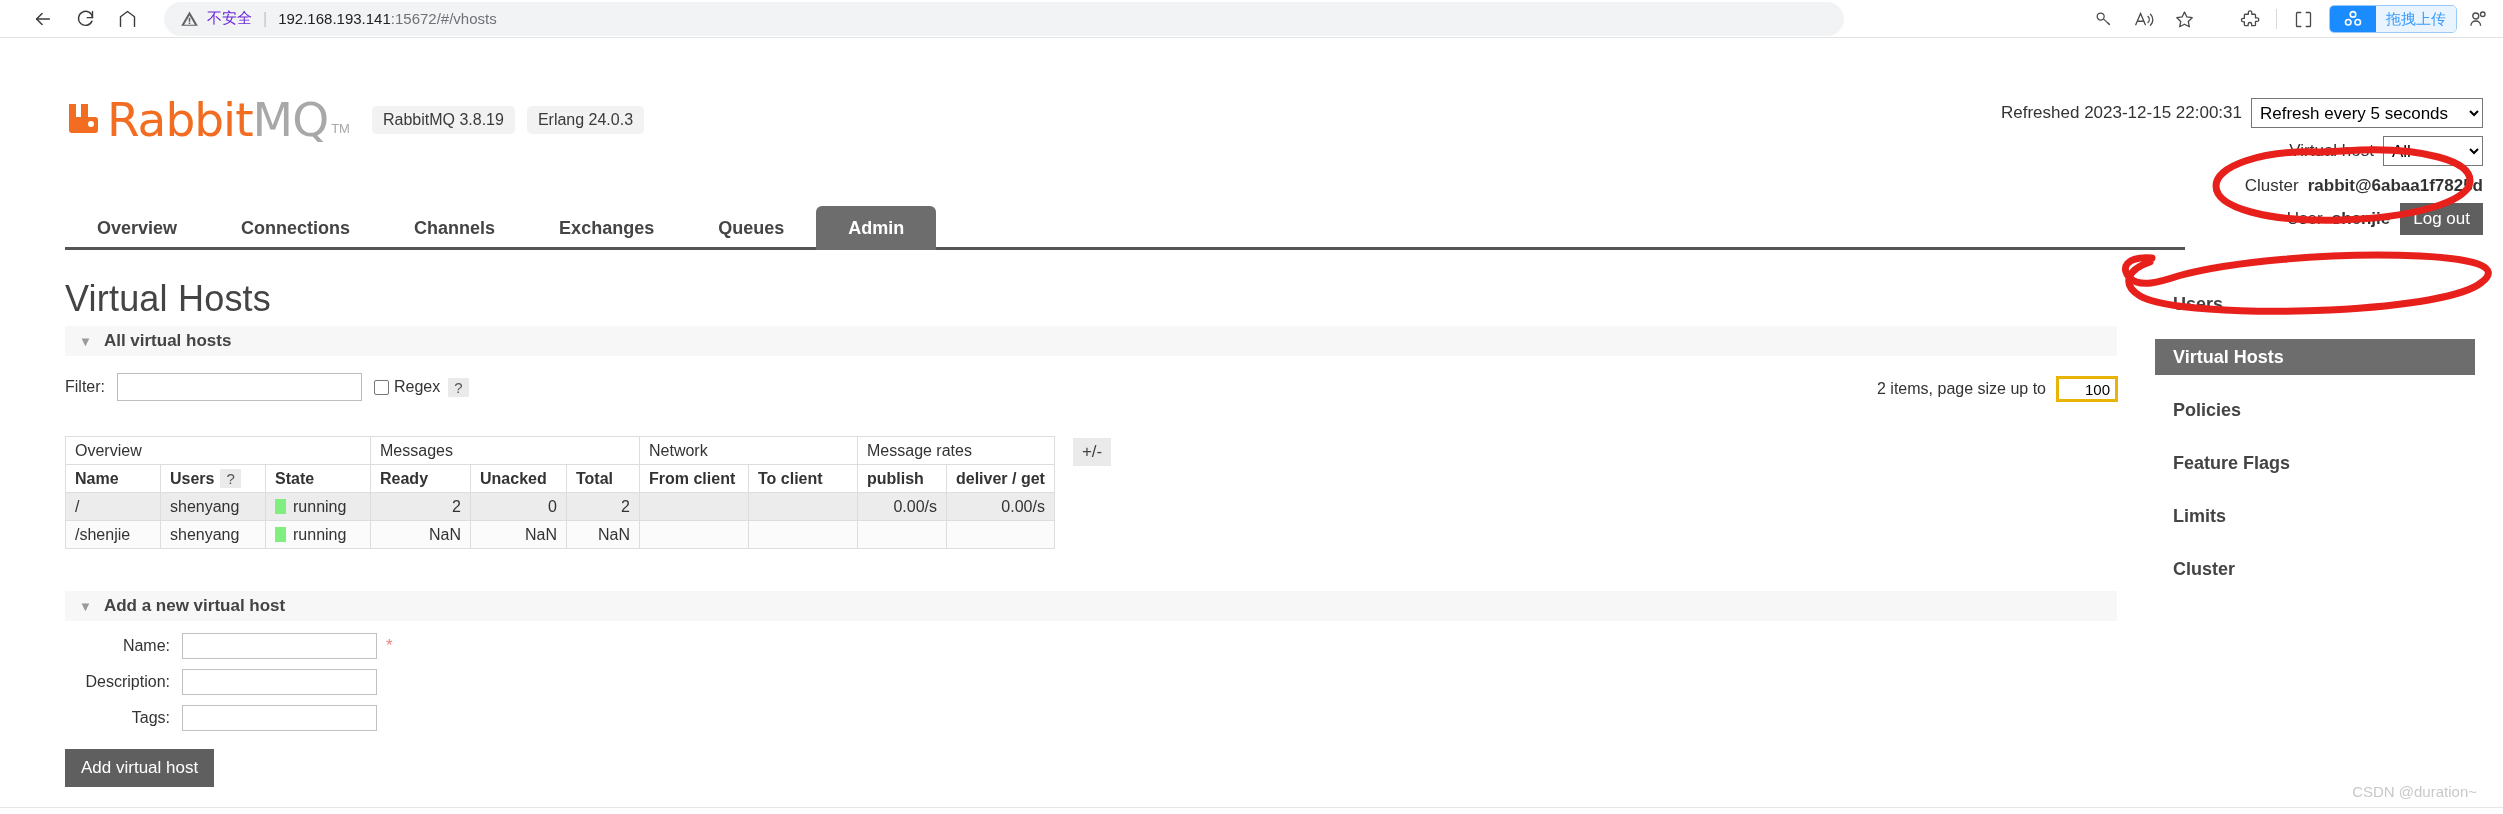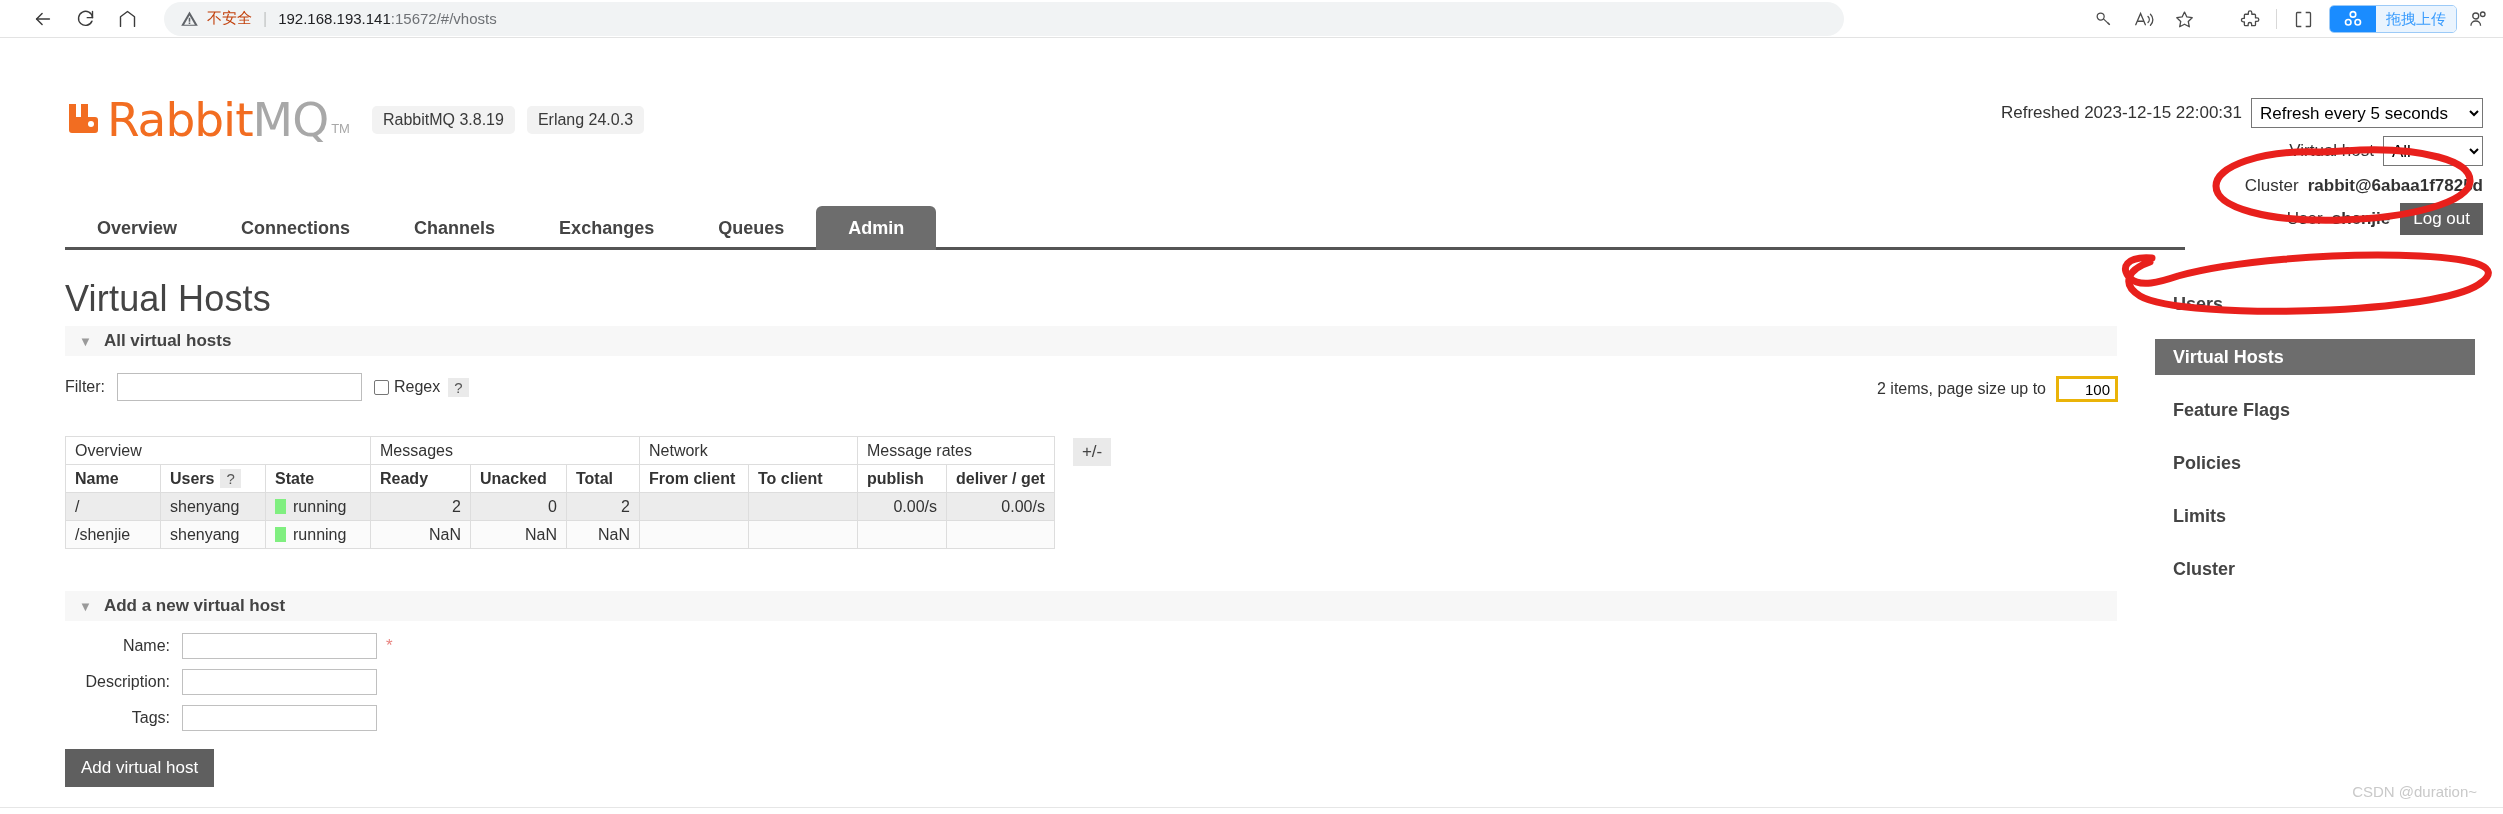--- a/index.html
+++ b/index.html
@@ -30,21 +30,21 @@
   .urlbar {
     margin-left: 16px;
     height: 34px; width: 1680px;
     background: #f1f3f4;
     border-radius: 17px;
     display: flex; align-items: center;
     padding: 0 16px;
     font-size: 15px;
   }
   .warn-icon { margin-right: 8px; display:flex; align-items:center; }
-  .warn-text { color: #c2410c; font-size: 15px; margin-right: 11px; }
+  .warn-text { color: #6d28d9; font-size: 15px; margin-right: 11px; }
   .url-sep { color: #c4c7c5; margin-right: 11px; font-size: 16px; }
   .url-text { color: #202124; font-size: 15px; white-space: nowrap; }
   .url-text .dim { color: #6e7175; }
   .tool-icons {
     position: absolute; right: 0; top: 0; height: 38px;
     display: flex; align-items: center;
   }
   .tool-icon {
     width: 40px; height: 34px;
     display: flex; align-items: center; justify-content: center;
@@ -500,22 +500,22 @@
     <div class="form-row">
       <div class="form-label">Tags:</div>
       <input class="form-input" type="text" value="" style="">
     </div>
     <button class="btn-add">Add virtual host</button>
   </div>
 
   <div class="rightnav">
     <div class="rnav-item">Users</div>
     <div class="rnav-item active">Virtual Hosts</div>
+    <div class="rnav-item">Policies</div>
     <div class="rnav-item">Feature Flags</div>
-    <div class="rnav-item">Policies</div>
     <div class="rnav-item">Limits</div>
     <div class="rnav-item">Cluster</div>
   </div>
 
   <div class="wm-rule"></div>
   <div class="watermark">CSDN @duration~</div>
 </div>
 
 <svg class="annot" viewBox="0 0 2503 814">
   <g fill="none" stroke="#e8201c" stroke-width="7" stroke-linecap="round" stroke-linejoin="round">

